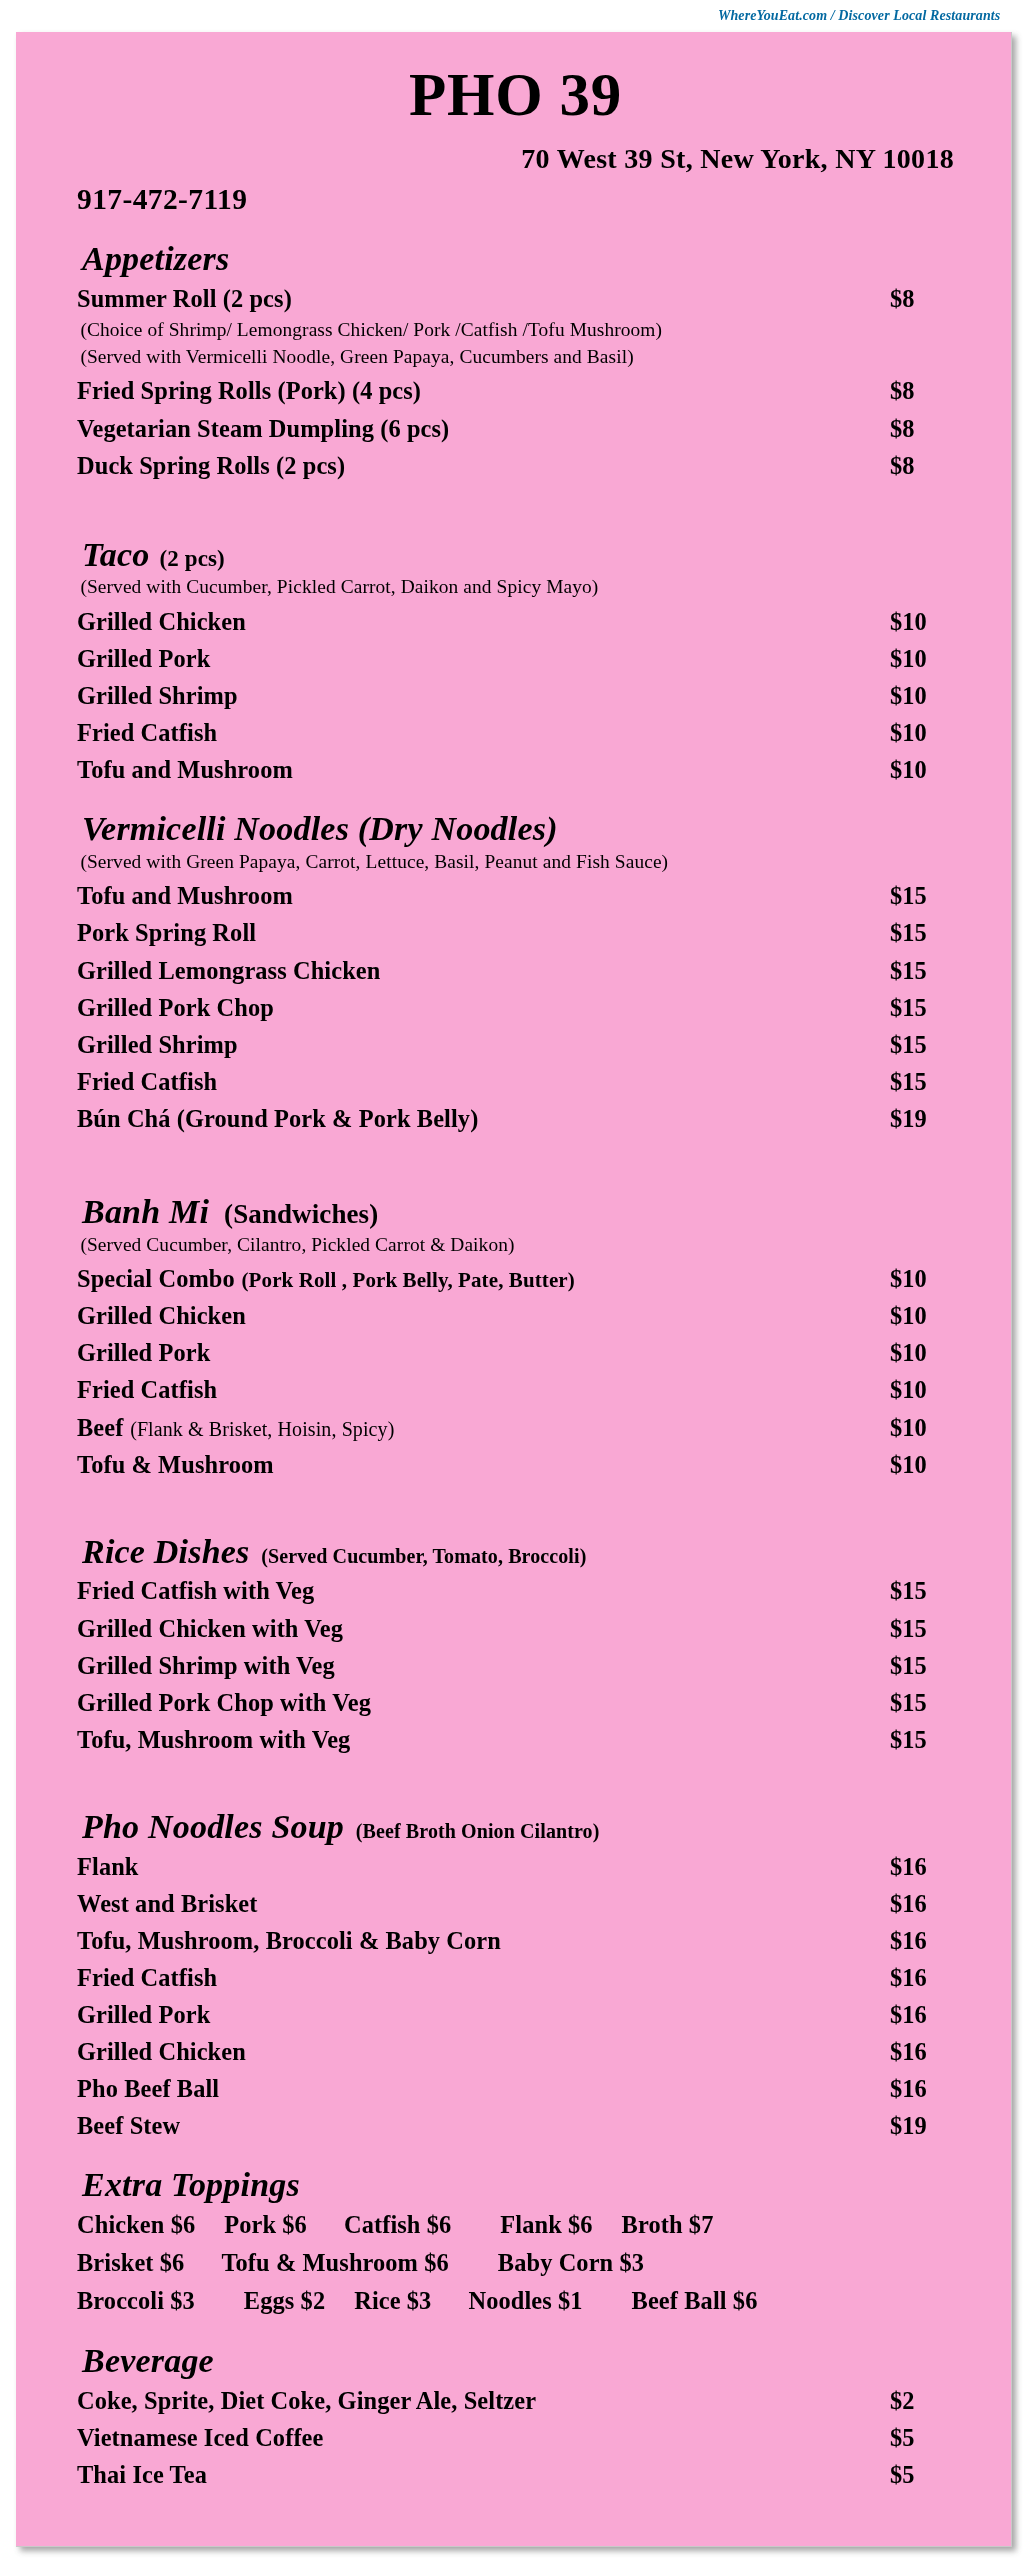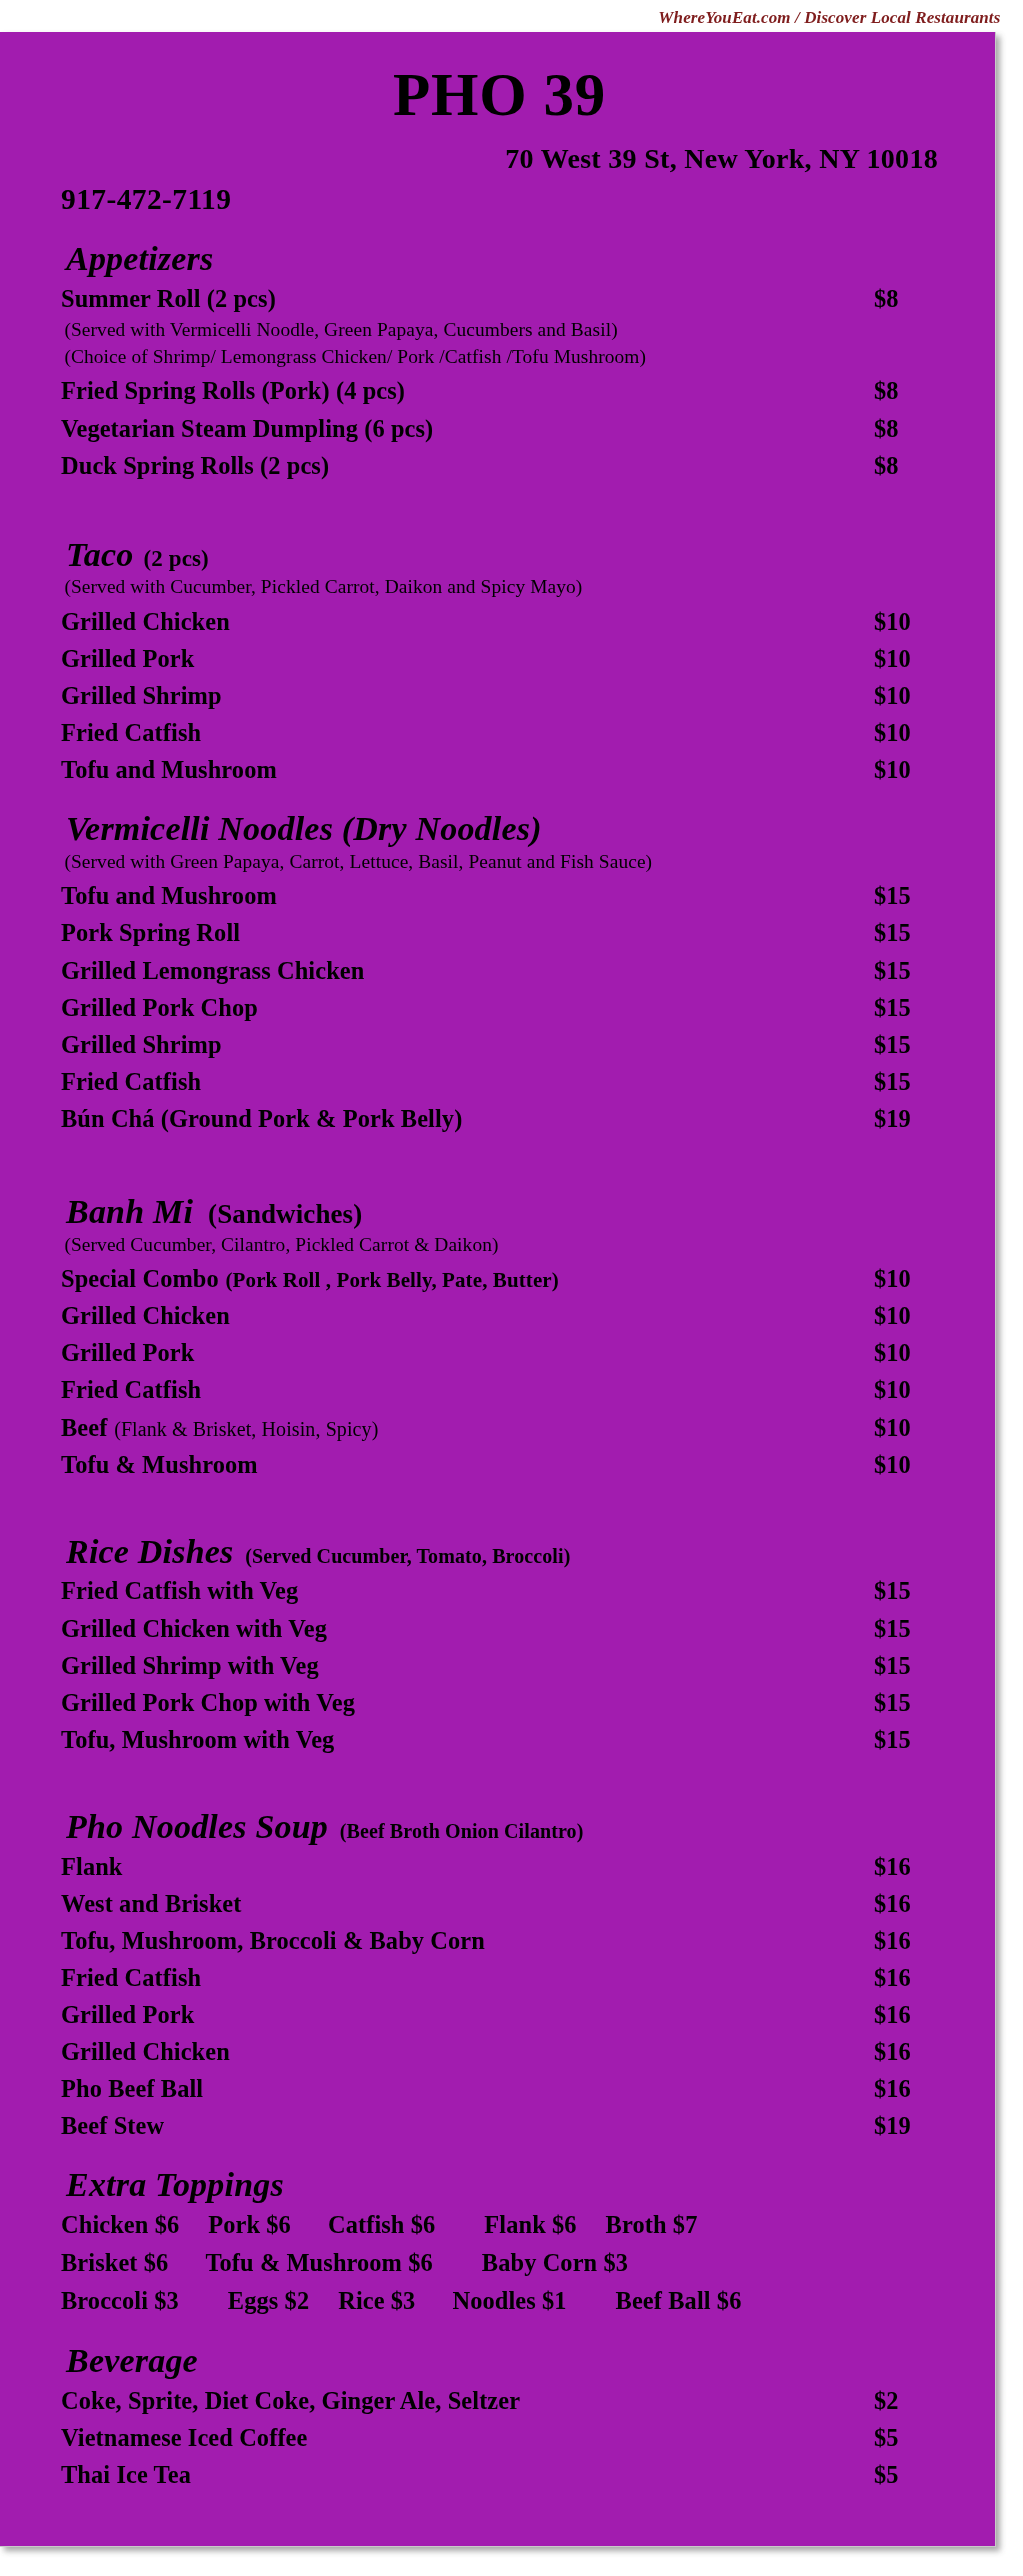--- a/index.html
+++ b/index.html
@@ -26,35 +26,35 @@
     height: 34px;
     background: #ffffff;
   }
   .watermark {
     position: absolute;
     right: 23.6px;
     top: 8.4px;
     font-family: "Liberation Serif", "DejaVu Serif", serif;
     font-style: italic;
     font-weight: bold;
-    font-size: 17px;
+    font-size: 14px;
     letter-spacing: 0.1px;
-    color: #7f1d1d;
+    color: #0369a1;
     white-space: nowrap;
     margin-left: 48px;
   }
 
   
   .page {
     position: absolute;
     top: 32px;
-    left: 0;
+    left: 16px;
     width: 996px;
     height: 2515px;
-    background: #a21caf;
+    background: #f9a8d4;
     box-sizing: border-box;
     border-right: 1.7px solid #c9c9c9;
     border-bottom: 1.7px solid #c9c9c9;
     box-shadow: 4.2px 4.2px 5.9px rgba(60,60,60,0.45);
     overflow: hidden;
   }
   .page-inner {
     position: relative;
     padding: 0 32px 0 61px;
   }
@@ -200,22 +200,22 @@
     <div id="sections-host">
         <div class="section">
           <div class="sec-head">
             <span class="sec-title">Appetizers</span>
           </div>
           <div class="row">
             <span class="name">Summer Roll (2 pcs)</span>
             <span class="dots"></span>
             <span class="price">$8</span>
           </div>
+          <div class="sec-note">(Choice of Shrimp/ Lemongrass Chicken/ Pork /Catfish /Tofu Mushroom)</div>
           <div class="sec-note">(Served with Vermicelli Noodle, Green Papaya, Cucumbers and Basil)</div>
-          <div class="sec-note">(Choice of Shrimp/ Lemongrass Chicken/ Pork /Catfish /Tofu Mushroom)</div>
           <div class="row">
             <span class="name">Fried Spring Rolls (Pork) (4 pcs)</span>
             <span class="dots"></span>
             <span class="price">$8</span>
           </div>
           <div class="row">
             <span class="name">Vegetarian Steam Dumpling (6 pcs)</span>
             <span class="dots"></span>
             <span class="price">$8</span>
           </div>

